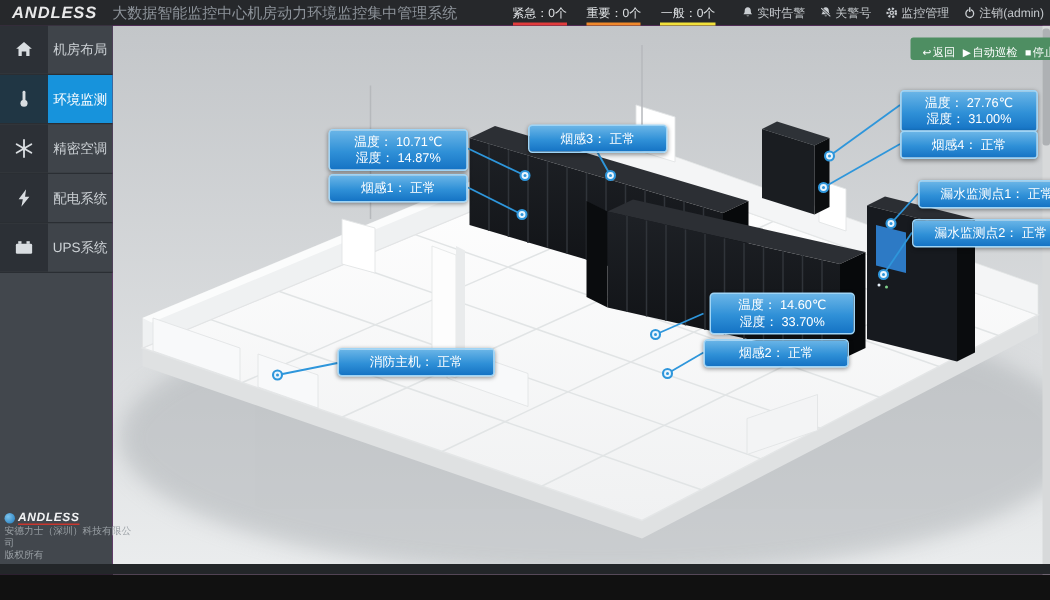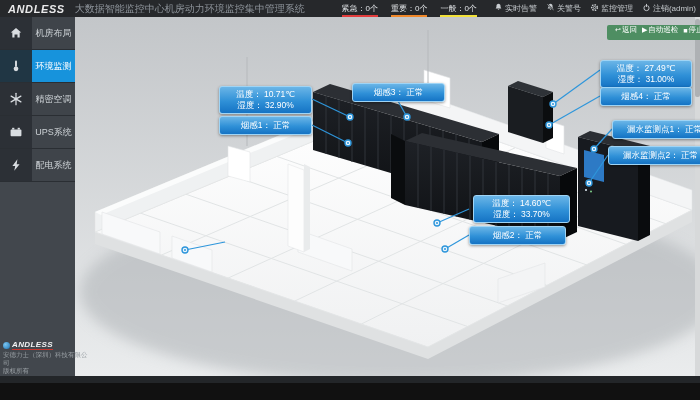--- a/index.html
+++ b/index.html
@@ -9,39 +9,39 @@
   
   #hdr{position:absolute;left:0;top:0;width:700px;height:17px;background:#26282b;
        display:flex;align-items:center;z-index:30;padding:0 4px;}
   .brand{color:#e9e9ea;font-weight:bold;font-style:italic;font-size:11px;letter-spacing:.6px;
          padding:0 4px 0 4px;white-space:nowrap;}
   .ptitle{color:#8d939a;font-size:10px;margin-left:6px;white-space:nowrap;overflow:hidden;max-width:235px;}
   #hdr .spacer{flex:1;}
   .alarm{position:relative;margin-right:13px;font-size:8px;color:#dfe2e5;white-space:nowrap;cursor:pointer;text-align:right;}
   .alarm .bar{position:absolute;left:0;right:0;bottom:-3px;height:2px;display:block;}
   .hmenu{display:flex;align-items:center;gap:9px;margin-left:4px;}
-  .hitem{display:flex;align-items:flex-start;gap:2px;font-size:8px;color:#c3c7cb;white-space:nowrap;cursor:pointer;}
+  .hitem{display:flex;align-items:center;gap:2px;font-size:8px;color:#c3c7cb;white-space:nowrap;cursor:pointer;}
   .hitem svg{display:block;}
 
   
   #side{position:absolute;left:0;top:17px;width:75px;height:376px;background:#42474d;z-index:25;}
   .srow{display:flex;height:33px;border-bottom:1px solid #2a2e33;cursor:pointer;text-align:center;}
   .sicon{width:32px;background:#2c3036;display:flex;align-items:center;justify-content:center;}
   .slab{flex:1;display:flex;align-items:center;justify-content:center;background:#3f444a;
         font-size:9px;color:#ccd1d5;}
   .srow.active .slab{background:#1793dc;color:#fff;}
   .srow.active .sicon{background:#203644;}
 
   
   #main{position:absolute;left:75px;top:17px;width:625px;height:376px;overflow:hidden;z-index:1;}
   #scene{position:absolute;left:0;top:0;}
 
   
   #vtb{position:absolute;right:0;top:8px;height:15px;width:93px;background:#4e8e62;
-       display:flex;align-items:flex-start;gap:5px;padding:0 3px;color:#fff;font-size:7.5px;
+       display:flex;align-items:flex-end;gap:5px;padding:0 3px;color:#fff;font-size:7.5px;
        white-space:nowrap;overflow:hidden;border-radius:2px 0 0 2px;z-index:10;}
   #vtb .tbi{display:flex;align-items:center;gap:1px;cursor:pointer;}
   #vtb .glyph{font-size:7px;}
 
   
   #vsb{position:absolute;right:0;top:0;width:5px;height:376px;background:#d7d9da;z-index:9;}
   #vsb .thumb{position:absolute;left:0;top:2px;width:5px;height:78px;background:#aeb1b4;border-radius:2px;}
 
   
   .slabel{position:absolute;z-index:6;color:#fff;font-size:8.5px;text-align:center;line-height:11px;
@@ -144,34 +144,34 @@
               <line x1="13.6" y1="4.7" x2="2.4" y2="11.3"></line>
             </g>
             <circle cx="8" cy="8" r="1.6" fill="#d9dde1"></circle>
           </svg>
       </div>
       <div class="slab">精密空调</div>
     </div>
     <div class="srow">
       <div class="sicon">
         <svg width="14" height="14" viewBox="0 0 16 16">
+            <path d="M9.6 1.3 3.9 9h3.2l-1.1 5.7L12.1 7H8.8z" fill="#d9dde1"></path>
+          </svg>
+      </div>
+      <div class="slab">配电系统</div>
+    </div>
+    <div class="srow">
+      <div class="sicon">
+        <svg width="14" height="14" viewBox="0 0 16 16">
             <rect x="1.8" y="5.2" width="12.4" height="7.6" rx="1" fill="#d9dde1"></rect>
             <rect x="3.6" y="3.2" width="2.5" height="2" fill="#d9dde1"></rect>
             <rect x="9.9" y="3.2" width="2.5" height="2" fill="#d9dde1"></rect>
           </svg>
       </div>
       <div class="slab">UPS系统</div>
-    </div>
-    <div class="srow">
-      <div class="sicon">
-        <svg width="14" height="14" viewBox="0 0 16 16">
-            <path d="M9.6 1.3 3.9 9h3.2l-1.1 5.7L12.1 7H8.8z" fill="#d9dde1"></path>
-          </svg>
-      </div>
-      <div class="slab">配电系统</div>
     </div>
   </div>
 
   <div id="main">
     <svg id="scene" width="625" height="376" viewBox="75 17 625 376">
       <defs>
         <linearGradient id="bgGrad" x1="0" y1="0" x2="0" y2="1">
           <stop offset="0" stop-color="#c3c6c9"></stop>
             <stop offset="1" stop-color="#eceeef"></stop>
         </linearGradient>
@@ -322,47 +322,50 @@
         </span>
     </div>
 
     <div id="vsb">
         <div class="thumb"></div>
       </div>
   </div>
 
   <div class="slabel two" style="left:219px;top:86px;width:93px">
     <div>温度： 10.71℃</div>
-    <div>湿度： 32.90%</div>
+    <div>湿度： 14.87%</div>
   </div>
   <div class="slabel" style="left:219px;top:116px;width:93px">
     <div>烟感1： 正常</div>
   </div>
   <div class="slabel" style="left:352px;top:83px;width:93px">
     <div>烟感3： 正常</div>
   </div>
   <div class="slabel two" style="left:600px;top:60px;width:92px">
-    <div>温度： 27.49℃</div>
+    <div>温度： 27.76℃</div>
     <div>湿度： 31.00%</div>
   </div>
   <div class="slabel" style="left:600px;top:87px;width:92px">
     <div>烟感4： 正常</div>
   </div>
   <div class="slabel" style="left:612px;top:120px;width:96px">
     <div>漏水监测点1： 正常</div>
   </div>
   <div class="slabel" style="left:608px;top:146px;width:96px">
     <div>漏水监测点2： 正常</div>
   </div>
   <div class="slabel two" style="left:473px;top:195px;width:97px">
     <div>温度： 14.60℃</div>
     <div>湿度： 33.70%</div>
   </div>
   <div class="slabel" style="left:469px;top:226px;width:97px">
     <div>烟感2： 正常</div>
+  </div>
+  <div class="slabel" style="left:225px;top:232px;width:105px">
+    <div>消防主机： 正常</div>
   </div>
 
   <div id="copy">
     <div class="flogo">
       <span class="fmark"></span>
       <span class="fbrand">ANDLESS</span>
     </div>
     <div>安德力士（深圳）科技有限公司</div>
     <div>版权所有</div>
   </div>

